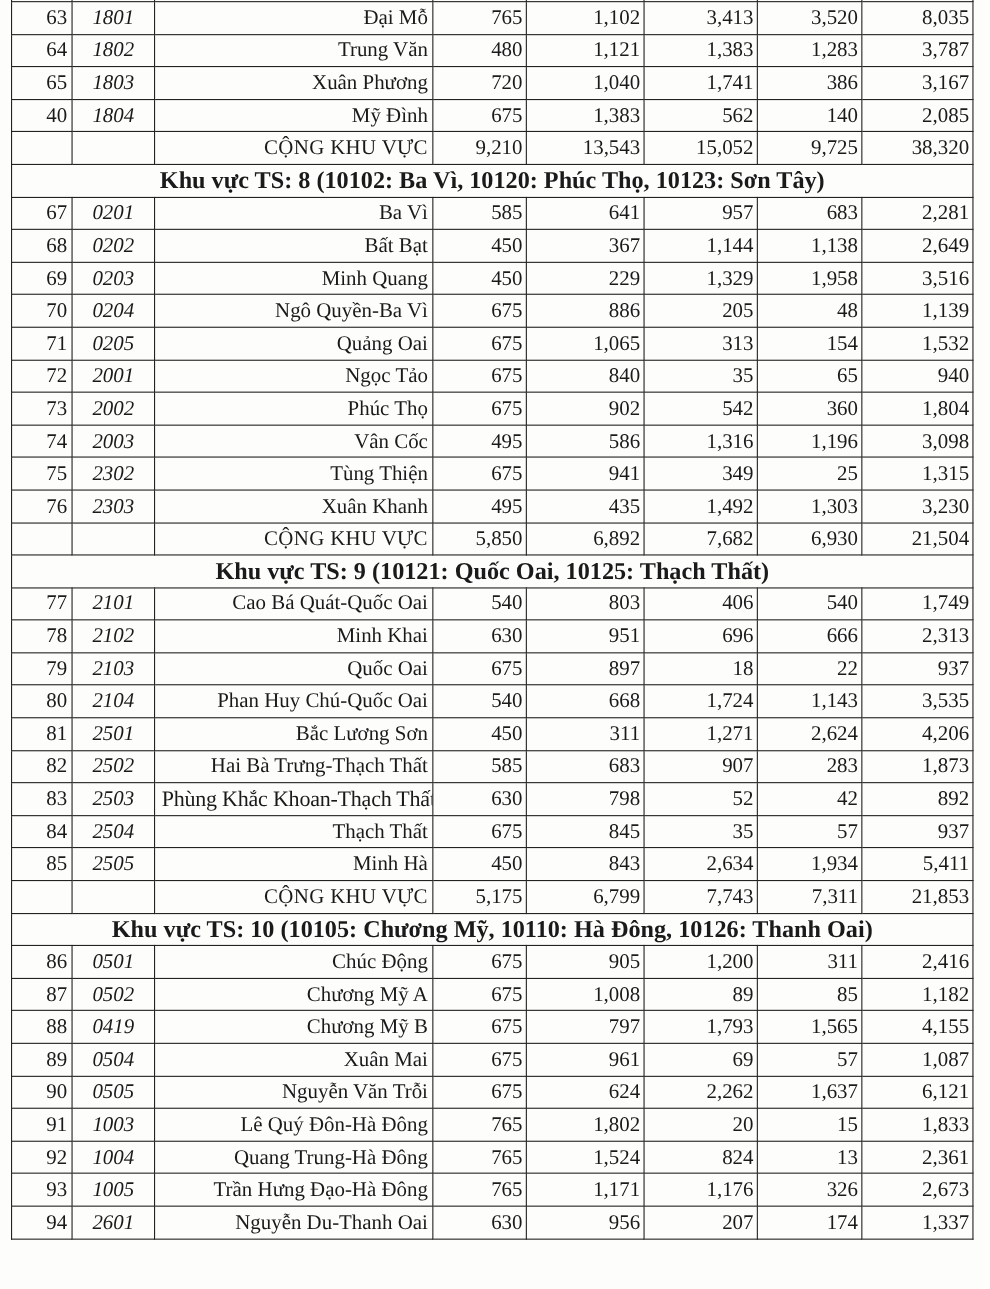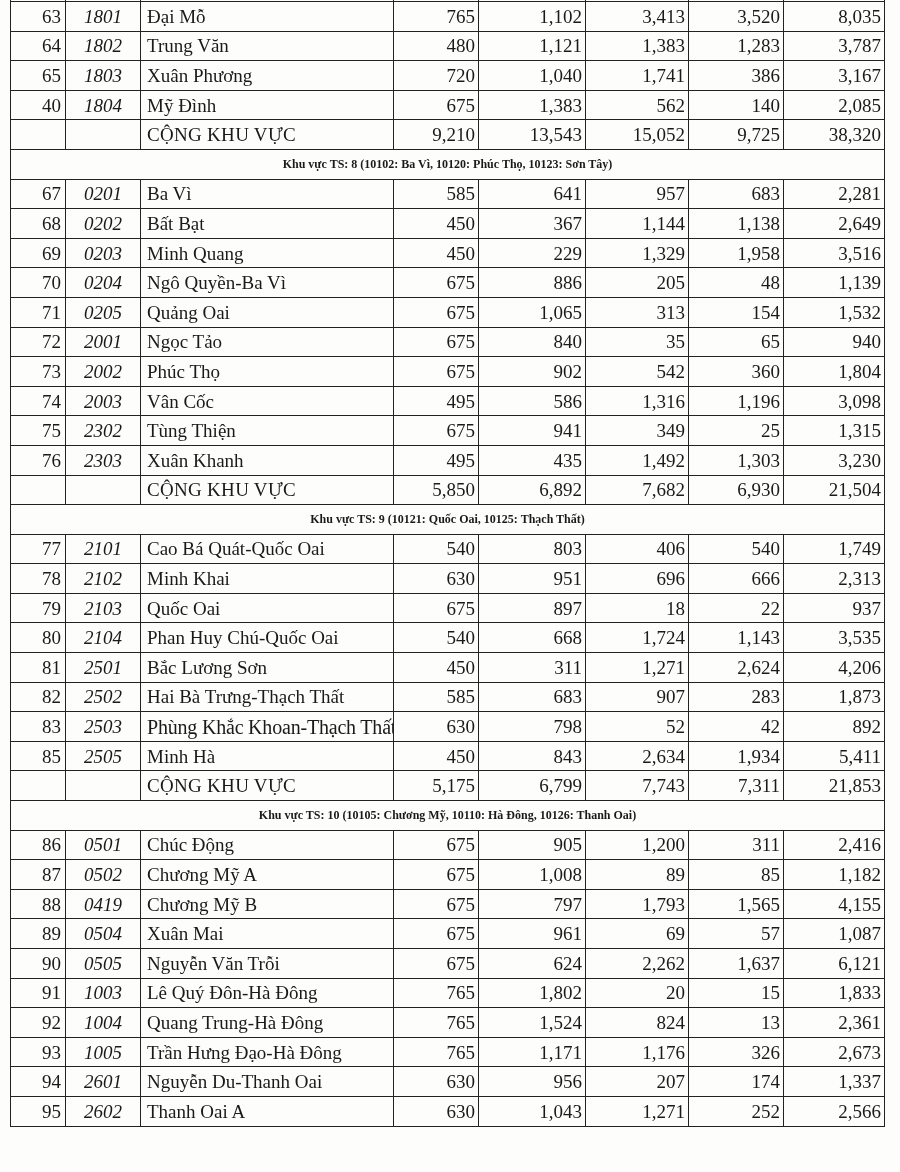--- a/index.html
+++ b/index.html
@@ -31,27 +31,27 @@
     height: 28.6px;
     padding: 0 4px;
     font-size: 19px;
     line-height: 1;
     white-space: nowrap;
     overflow: hidden;
     vertical-align: middle;
   }
   td.c-stt { text-align: right; }
   td.c-code { text-align: center; font-style: italic; }
-  td.c-name { text-align: left; padding-left: 6px; margin-top: 23px; }
+  td.c-name { text-align: right; padding-left: 6px; margin-top: 23px; }
   td.c-num { text-align: right; padding-right: 3px; }
   td.c-name.sm { font-size: 20px; letter-spacing: -0.2px; }
   tr.section td {
     text-align: center;
     font-weight: bold;
-    font-size: 12px;
+    font-size: 22px;
     border-left: 1.5px solid #222;
     border-right: 1.5px solid #222;
   }
   tr.total td.c-name { letter-spacing: 0.3px; }
 </style>
 </head>
 <body>
 
 <div class="sheet">
   <table>
@@ -307,20 +307,30 @@
     <td class="c-stt">83</td>
     <td class="c-code">2503</td>
     <td class="c-name sm">Phùng Khắc Khoan-Thạch Thất</td>
     <td class="c-num">630</td>
     <td class="c-num">798</td>
     <td class="c-num">52</td>
     <td class="c-num">42</td>
     <td class="c-num">892</td>
   </tr>
         <tr>
+    <td class="c-stt">84</td>
+    <td class="c-code">2504</td>
+    <td class="c-name">Thạch Thất</td>
+    <td class="c-num">675</td>
+    <td class="c-num">845</td>
+    <td class="c-num">35</td>
+    <td class="c-num">57</td>
+    <td class="c-num">937</td>
+  </tr>
+        <tr>
     <td class="c-stt">85</td>
     <td class="c-code">2505</td>
     <td class="c-name">Minh Hà</td>
     <td class="c-num">450</td>
     <td class="c-num">843</td>
     <td class="c-num">2,634</td>
     <td class="c-num">1,934</td>
     <td class="c-num">5,411</td>
   </tr>
         <tr class="total">
@@ -419,25 +429,15 @@
         <tr>
     <td class="c-stt">94</td>
     <td class="c-code">2601</td>
     <td class="c-name">Nguyễn Du-Thanh Oai</td>
     <td class="c-num">630</td>
     <td class="c-num">956</td>
     <td class="c-num">207</td>
     <td class="c-num">174</td>
     <td class="c-num">1,337</td>
   </tr>
-        <tr>
-    <td class="c-stt">95</td>
-    <td class="c-code">2602</td>
-    <td class="c-name">Thanh Oai A</td>
-    <td class="c-num">630</td>
-    <td class="c-num">1,043</td>
-    <td class="c-num">1,271</td>
-    <td class="c-num">252</td>
-    <td class="c-num">2,566</td>
-  </tr>
       </tbody>
   </table>
 </div>
 
 </body></html>

